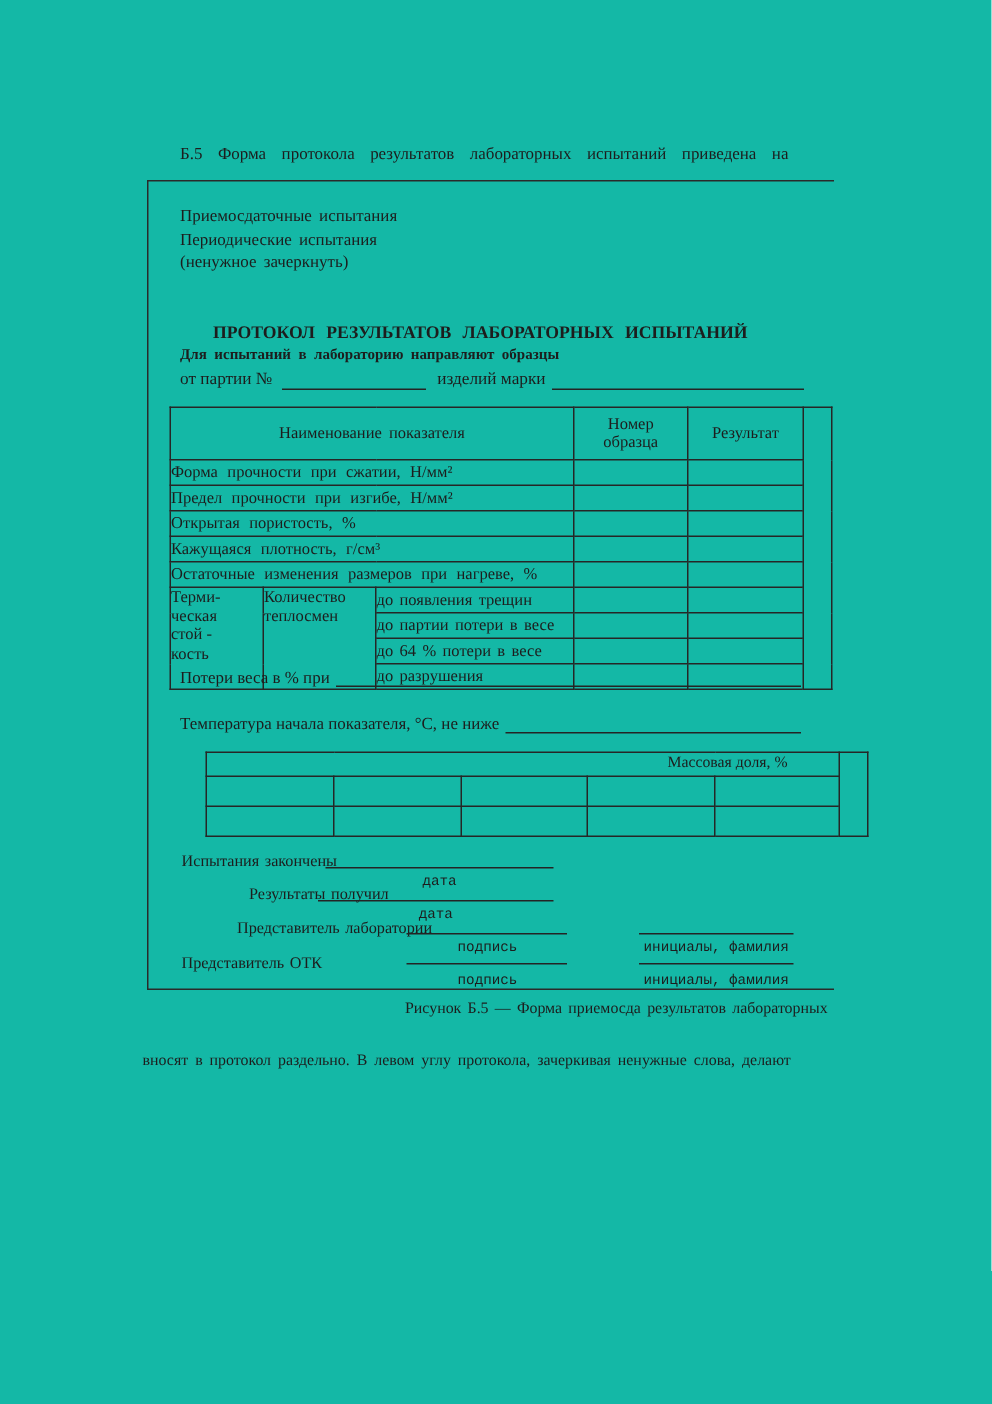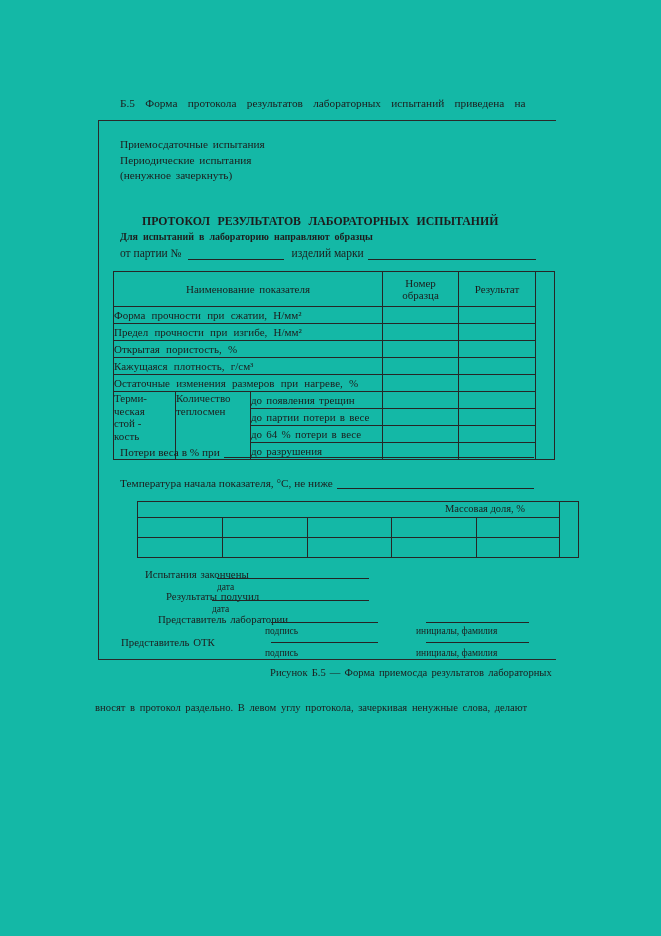--- a/index.html
+++ b/index.html
@@ -45,22 +45,22 @@
   .temp{top:355px;}
 
   .mass-table{left:14px;top:380px;width:441px;margin-left:24px;}
   .mass-table td{height:19px;}
   .mass-table tr.mhdr td{height:15px;}
   .rel{position:relative;}
   .mass-label{position:absolute;left:307px;top:1px;font-size:10.5px;white-space:nowrap;}
 
   .slbl{position:absolute;left:22px;font-size:10.8px;word-spacing:1px;white-space:nowrap;}
   .sl{position:absolute;height:12px;border-bottom:1.2px solid #242424;}
-  .sub{position:absolute;font-size:9.5px;white-space:nowrap;}
-  .sg1lbl{top:447px;margin-left:24px;} .sg1line{left:118px;top:445px;width:152px;} .sg1sub{left:118px;top:461px;width:152px;}
+  .sub{position:absolute;font-size:9.5px;text-align:center;white-space:nowrap;font-family:Liberation Mono, monospace;}
+  .sg1lbl{top:447px;} .sg1line{left:118px;top:445px;width:152px;} .sg1sub{left:118px;top:461px;width:152px;}
   .sg2lbl{top:469px;margin-left:45px;} .sg2line{left:113px;top:467px;width:157px;} .sg2sub{left:113px;top:483px;width:157px;}
   .sg3lbl{top:492px;margin-left:37px;} .sg3line1{left:172px;top:489px;width:107px;} .sg3line2{left:327px;top:489px;width:103px;}
   .sg3sub1{left:166px;top:505px;width:120px;} .sg3sub2{left:317px;top:505px;width:123px;}
   .sg4lbl{top:515px;} .sg4line1{left:172px;top:509px;width:107px;} .sg4line2{left:327px;top:509px;width:103px;}
   .sg4sub1{left:166px;top:527px;width:120px;} .sg4sub2{left:317px;top:527px;width:123px;}
 </style>
 </head>
 <body>
 
 <div class="page">

